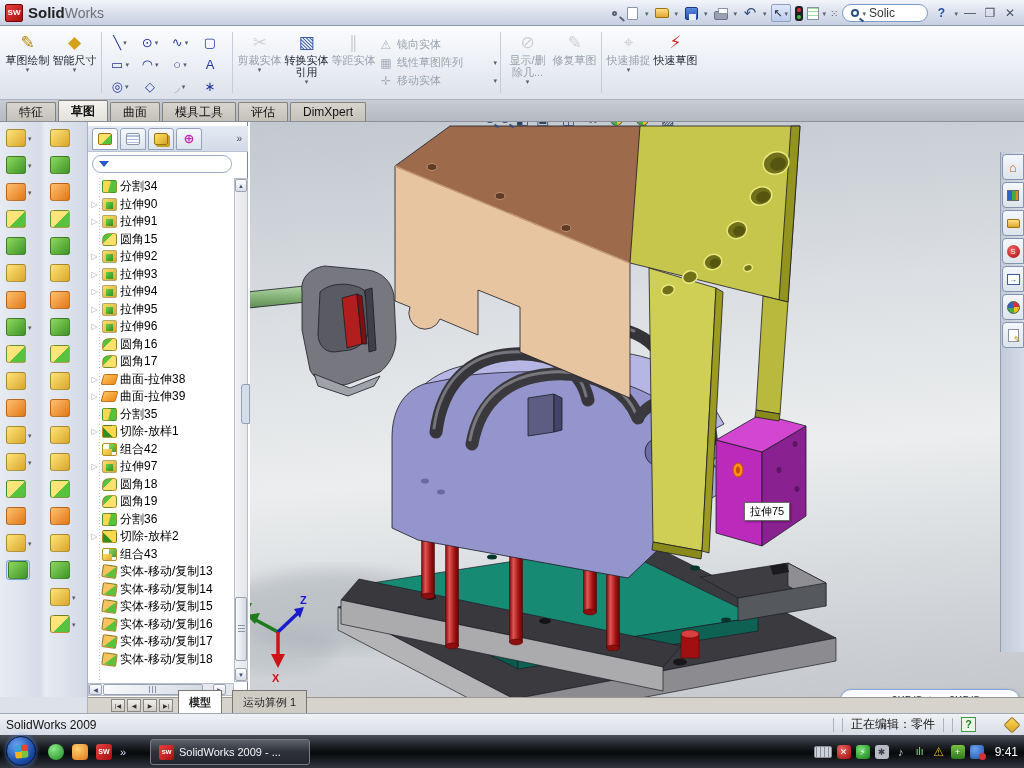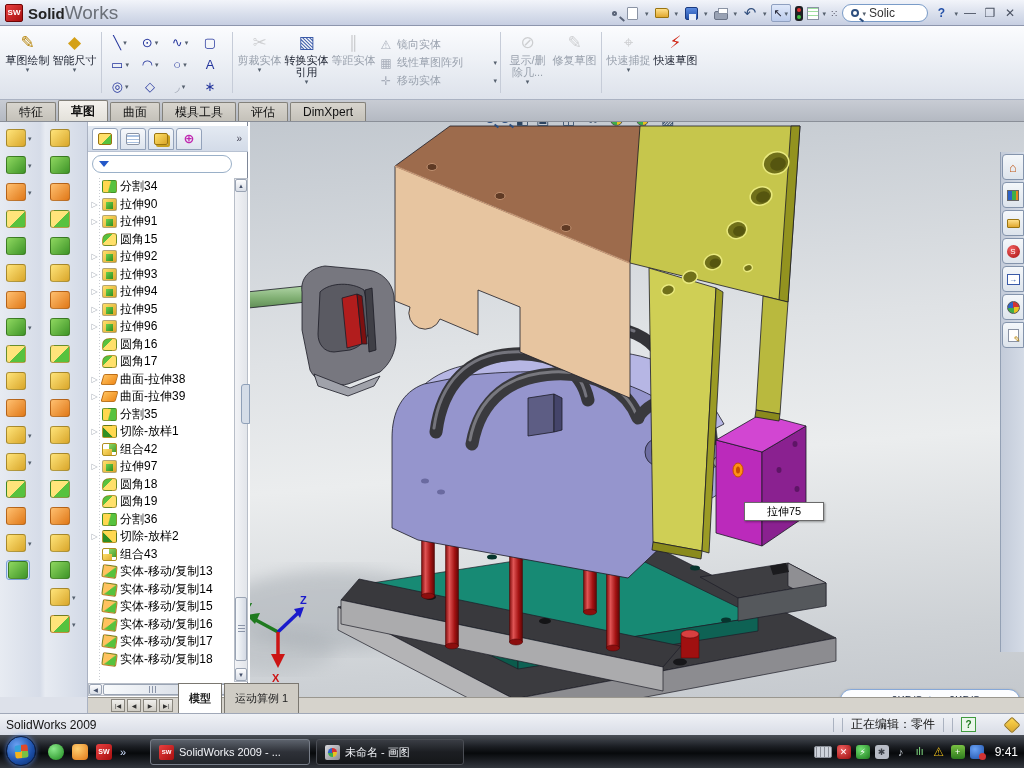--- a/index.html
+++ b/index.html
@@ -9,21 +9,21 @@
 
   
   #titlebar{position:absolute;left:0;top:0;width:1024px;height:26px;
     background:linear-gradient(180deg,#f2f4fa 0%,#d9dfec 55%,#c7cfe2 100%);
     border-bottom:1px solid #8d96ad;display:flex;align-items:center;font-size:13px;color:#1c1c2e;}
   #logo{display:flex;align-items:center;gap:5px;padding:0 10px 0 5px;}
   .swcube{width:18px;height:18px;background:linear-gradient(135deg,#e84040,#a80f0f);
     border:1px solid #6e0505;border-radius:2px;color:#fff;font-size:8px;font-weight:bold;
     display:flex;align-items:center;justify-content:center;}
   .brand-b{font-weight:bold;color:#222;font-size:15px;}
-  .brand-l{color:#6b7078;font-size:19px;}
+  .brand-l{color:#6b7078;font-size:14px;}
   #menubar{display:flex;height:100%;align-items:center;}
   .menu-item{padding:0 11px;height:100%;display:flex;align-items:center;cursor:default;}
   #tb-tools{position:absolute;right:6px;top:0;height:26px;display:flex;align-items:center;gap:4px;}
   .tbi{display:flex;align-items:center;justify-content:center;width:18px;height:18px;font-size:12px;color:#33507e;}
   .caret{font-size:7px;color:#55606e;line-height:1;}
   .chip-page{width:11px;height:13px;background:#fff;border:1px solid #8a93a4;border-radius:1px;}
   .chip-folder{width:14px;height:10px;background:linear-gradient(180deg,#ffe08a,#e0a830);border:1px solid #9a7410;border-radius:1px 3px 1px 1px;}
   .chip-floppy{width:13px;height:13px;background:linear-gradient(180deg,#5a8ae0,#2350a8);border:1px solid #1a3a80;border-radius:2px;position:relative;}
   .chip-floppy::after{content:"";position:absolute;left:3px;top:6px;width:7px;height:6px;background:#e8eef8;}
   .chip-print{width:14px;height:9px;background:#99a2b4;border:1px solid #6a7386;border-radius:2px;position:relative;margin-top:4px;}
@@ -134,21 +134,21 @@
 
   
   #viewport{position:absolute;left:250px;top:0;width:774px;height:575px;
     background:linear-gradient(175deg,#c2c8cf 0%,#dfe2e5 38%,#ebedee 58%,#cdd1d5 88%,#c4c8cd 100%);overflow:hidden;}
   #modelsvg{position:absolute;left:0;top:0;}
   #headsup{position:absolute;left:236px;top:-14px;height:22px;display:flex;align-items:center;gap:7px;z-index:5;}
   .hicon{display:flex;align-items:center;gap:2px;font-size:14px;color:#2d4460;cursor:default;}
   .ball{width:13px;height:13px;border-radius:50%;background:conic-gradient(#d23333 0 25%,#e8c020 0 50%,#3fae49 0 75%,#2d62c8 0 100%);border:1px solid #555;}
   #docctl{position:absolute;right:8px;top:-12px;display:flex;gap:10px;z-index:5;font-size:13px;color:#6a717e;}
   #tooltip{position:absolute;left:494px;top:380px;background:#fff;border:1px solid #6a6a6a;
-    box-shadow:1px 1px 2px rgba(0,0,0,.35);font-size:11px;color:#000;padding:1px 22px;z-index:6;}
+    box-shadow:1px 1px 2px rgba(0,0,0,.35);font-size:11px;color:#000;padding:1px 5px;z-index:6;}
   #taskpane{position:absolute;right:0;top:30px;width:24px;height:500px;
     background:linear-gradient(90deg,#c3cbd9,#d4dbe6);border-left:1px solid #93a0b4;z-index:4;}
   .tptab{width:22px;height:26px;margin:2px 0 2px 1px;border:1px solid #8494ac;border-radius:4px 0 0 4px;
     background:linear-gradient(180deg,#f4f7fa,#dde4ec);display:flex;align-items:center;justify-content:center;}
   .tp-home{color:#c05818;font-size:13px;font-weight:bold;}
   .tp-lib{width:12px;height:11px;background:linear-gradient(90deg,#2d62c8 0 4px,#3fae49 4px 8px,#e8881c 8px 12px);border:1px solid #666;}
   .tp-folder{width:13px;height:9px;background:linear-gradient(180deg,#ffe08a,#e0a830);border:1px solid #9a7410;border-radius:1px 2px 1px 1px;position:relative;}
   .tp-sr{width:13px;height:13px;border-radius:50%;background:radial-gradient(circle at 35% 30%,#f06060,#a80f0f);color:#fff;font-size:8px;display:flex;align-items:center;justify-content:center;}
   .tp-vp{width:13px;height:11px;background:#fff;border:1px solid #3a5aa8;color:#2350a8;font-size:8px;display:flex;align-items:center;justify-content:center;}
   .tp-app{width:13px;height:13px;border-radius:50%;background:conic-gradient(#d23333 0 25%,#e8c020 0 50%,#3fae49 0 75%,#2d62c8 0 100%);border:1px solid #555;}
@@ -160,22 +160,22 @@
   .arr-dn{color:#e8950f;font-weight:bold;}
   .arr-up{color:#2f9a2f;font-weight:bold;}
   .netdiv{color:#9ab0d0;}
 
   
   #leftfill{position:absolute;left:0;top:697px;width:88px;height:16px;background:#dde1ea;border-right:1px solid #aab2c2;}
   #doctabs{position:absolute;left:88px;top:697px;width:936px;height:16px;background:#d6d3cc;
     border-top:1px solid #9a978f;display:flex;align-items:center;font-size:11px;}
   .navbtn{width:14px;height:13px;margin:0 1px;background:linear-gradient(180deg,#f0efec,#cfccc4);
     border:1px solid #8a877f;font-size:6px;display:flex;align-items:center;justify-content:center;color:#333;}
-  .dtab{height:30px;padding:0 10px;display:flex;align-items:center;border:1px solid #7a7770;border-bottom:none;
-    background:#cfccc4;color:#222;margin-right:2px;}
+  .dtab{height:23px;padding:0 10px;display:flex;align-items:center;border:1px solid #7a7770;border-bottom:none;
+    background:#cfccc4;color:#222;margin-right:10px;}
   .dtab.active{background:#fff;font-weight:bold;}
 
   
   #statusbar{position:absolute;left:0;top:713px;width:1024px;height:22px;
     background:linear-gradient(180deg,#f0f2f6,#d8dce6);border-top:1px solid #a0a8b8;
     display:flex;align-items:center;font-size:12px;color:#111;}
   #sb-left{padding-left:6px;}
   #sb-right{position:absolute;right:6px;display:flex;align-items:center;gap:8px;}
   .sbsep{width:1px;height:14px;background:#aab2c0;}
   #sb-help{width:15px;height:15px;background:#eaf6ea;border:1px solid #3f9a3f;color:#1d7a1d;
@@ -981,24 +981,20 @@
   <div id="quicklaunch">
     <span class="qlicon ql1"></span>
     <span class="qlicon ql2"></span>
     <span class="qlicon ql3">SW</span>
     <span id="ql-more">»</span>
   </div>
   <div class="taskwin" id="twin1">
     <span class="twicon tw-sw">SW</span>
     <span>SolidWorks 2009 - ...</span>
   </div>
-  <div class="taskwin" id="twin2">
-    <span class="twicon tw-paint"></span>
-    <span>未命名 - 画图</span>
-  </div>
   <div id="tray">
     <span class="tr-kbd"></span>
     <span class="trayic tr-red">✕</span>
     <span class="trayic tr-grn">⚡</span>
     <span class="trayic tr-gear">✱</span>
     <span class="trayic tr-spk">♪</span>
     <span class="trayic tr-net">ılı</span>
     <span class="trayic tr-warn">⚠</span>
     <span class="trayic tr-plus">+</span>
     <span class="trayic tr-sync"></span>

